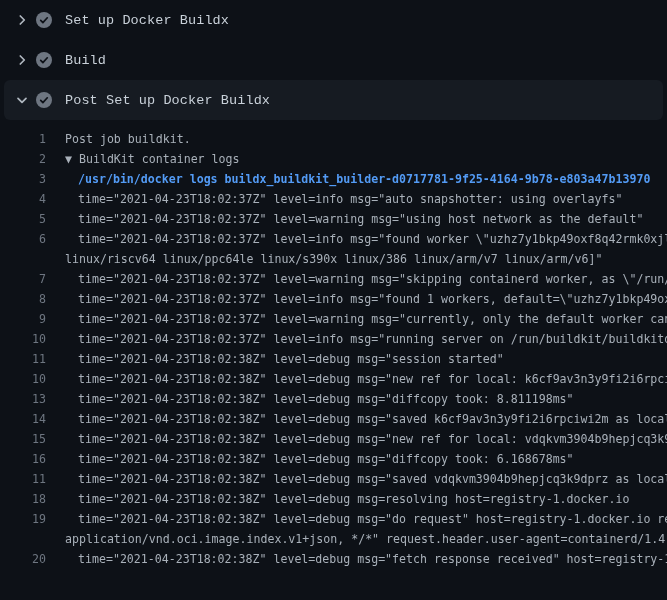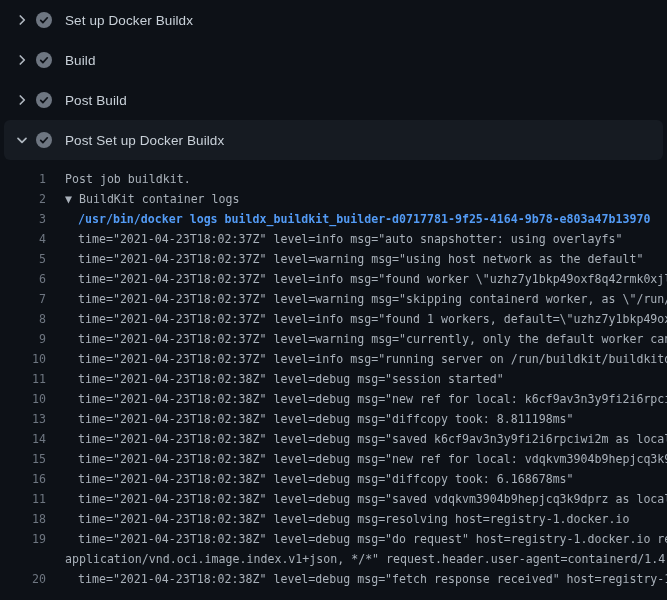--- a/index.html
+++ b/index.html
@@ -3,21 +3,21 @@
 <meta charset="utf-8">
 <style>
   html,body{margin:0;padding:0;}
   body{
     width:667px;height:600px;overflow:hidden;
     background:#0d1117;
     font-family:"Liberation Sans",sans-serif;
     -webkit-font-smoothing:antialiased;
   }
   
-  #steps{padding:0;}
+  #steps{padding:0;font-family:Liberation Mono, monospace;}
   .step{
     display:flex;align-items:center;
     height:40px;margin:0 4px;padding-left:10px;
     border-radius:6px;cursor:pointer;
   }
   .step.expanded{background:#161b22;}
   .chev{
     width:16px;height:16px;flex:0 0 16px;margin-right:6px;
     display:flex;align-items:center;justify-content:center;
   }
@@ -75,47 +75,33 @@
     </span>
     <span class="statusicon">
       <svg width="16" height="16" viewBox="0 0 16 16">
         <circle cx="8" cy="8" r="8" fill="#6e7681"></circle>
         <path d="M4.7 8.4l2.2 2.2 4.4-4.8" fill="none" stroke="#0d1117" stroke-width="1.7" stroke-linecap="round" stroke-linejoin="round"></path>
       </svg>
     </span>
     <span class="step-title">Build</span>
   </div>
 
-  <div class="step">
+
+  <div class="step expanded">
     <span class="chev">
       <svg width="16" height="16" viewBox="0 0 16 16">
-        <path d="M6.3 4l4 4-4 4" fill="none" stroke="#b0b8c0" stroke-width="1.7" stroke-linecap="round" stroke-linejoin="round"></path>
+        <path d="M4 6.3l4 4 4-4" fill="none" stroke="#b0b8c0" stroke-width="1.7" stroke-linecap="round" stroke-linejoin="round"></path>
       </svg>
     </span>
     <span class="statusicon">
       <svg width="16" height="16" viewBox="0 0 16 16">
         <circle cx="8" cy="8" r="8" fill="#6e7681"></circle>
         <path d="M4.7 8.4l2.2 2.2 4.4-4.8" fill="none" stroke="#0d1117" stroke-width="1.7" stroke-linecap="round" stroke-linejoin="round"></path>
       </svg>
     </span>
-    <span class="step-title">Post Build</span>
-  </div>
-
-  <div class="step expanded">
-    <span class="chev">
-      <svg width="16" height="16" viewBox="0 0 16 16">
-        <path d="M4 6.3l4 4 4-4" fill="none" stroke="#b0b8c0" stroke-width="1.7" stroke-linecap="round" stroke-linejoin="round"></path>
-      </svg>
-    </span>
-    <span class="statusicon">
-      <svg width="16" height="16" viewBox="0 0 16 16">
-        <circle cx="8" cy="8" r="8" fill="#6e7681"></circle>
-        <path d="M4.7 8.4l2.2 2.2 4.4-4.8" fill="none" stroke="#0d1117" stroke-width="1.7" stroke-linecap="round" stroke-linejoin="round"></path>
-      </svg>
-    </span>
     <span class="step-title">Post Set up Docker Buildx</span>
   </div>
 </div>
 <div id="log">
   <div class="log-row">
     <a class="num">1</a>
     <span class="txt i0">Post job buildkit.</span>
   </div>
 
   <div class="log-row">
@@ -136,20 +122,24 @@
   <div class="log-row">
     <a class="num">5</a>
     <span class="txt i1">time="2021-04-23T18:02:37Z" level=warning msg="using host network as the default"</span>
   </div>
 
   <div class="log-row">
     <a class="num">6</a>
     <span class="txt i1">time="2021-04-23T18:02:37Z" level=info msg="found worker \"uzhz7y1bkp49oxf8q42rmk0xjl\"</span>
   </div>
 
+  <div class="log-row">
+    <a class="num"></a>
+    <span class="txt i0">linux/riscv64 linux/ppc64le linux/s390x linux/386 linux/arm/v7 linux/arm/v6]"</span>
+  </div>
 
   <div class="log-row">
     <a class="num">7</a>
     <span class="txt i1">time="2021-04-23T18:02:37Z" level=warning msg="skipping containerd worker, as \"/run/containerd"</span>
   </div>
 
   <div class="log-row">
     <a class="num">8</a>
     <span class="txt i1">time="2021-04-23T18:02:37Z" level=info msg="found 1 workers, default=\"uzhz7y1bkp49oxf8q42rmk0xjl\""</span>
   </div>

